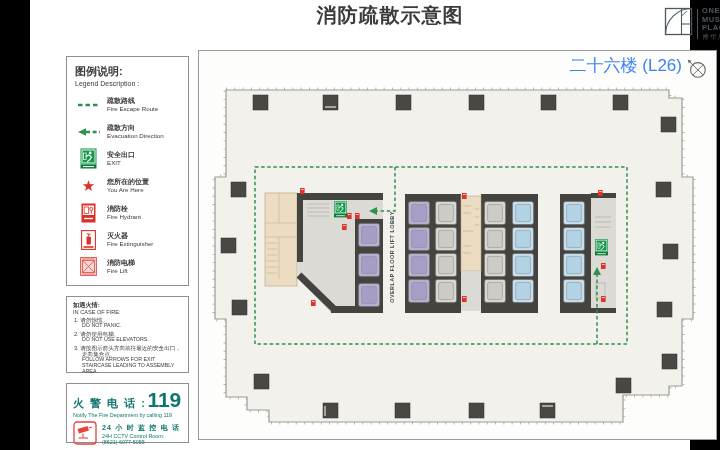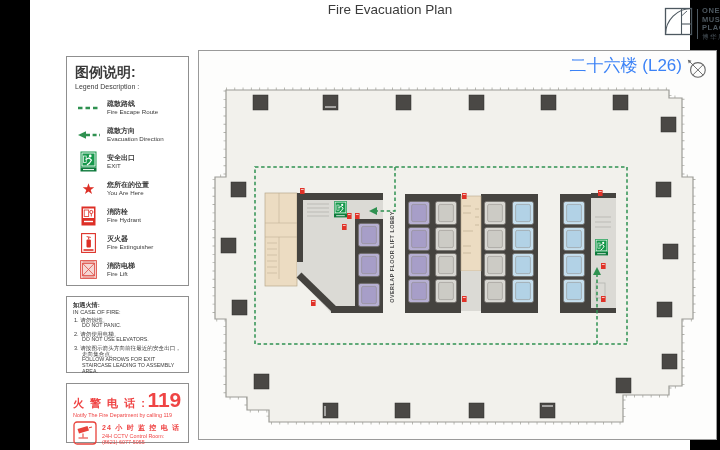--- a/index.html
+++ b/index.html
@@ -16,39 +16,39 @@
   .title-en{font-size:13.5px;margin-top:0px;}
   .logo{position:absolute;left:634px;top:5px;width:86px;height:38px;display:flex;align-items:center;color:#4d5860;}
   .logo .sep{width:0;height:30px;border-left:1.2px solid #4d5860;margin:0 4px 0 3px;}
   .logo-text{line-height:1.12;}
   .logo-line{font-size:7.5px;font-weight:bold;letter-spacing:0.6px;}
   .logo-zh{font-size:6.5px;letter-spacing:1.5px;margin-top:1px;}
 
   
   .sbox{position:absolute;background:#fff;border:1px solid #8f8f8f;box-sizing:border-box;color:#3a3a3a;}
   .legend-box{left:36px;top:56px;width:123px;height:230px;padding:7px 6px 4px 8px;}
-  .lg-head-zh{font-size:14px;font-weight:bold;}
+  .lg-head-zh{font-size:11px;font-weight:bold;}
   .lg-head-en{font-size:7px;margin-top:1px;}
   .lg-items{margin-top:4px;}
   .lg-item{display:flex;align-items:center;height:27px;}
   .lg-ic{width:27px;display:flex;justify-content:center;align-items:center;flex:0 0 27px;}
   .lg-tx{margin-left:5px;line-height:1.2;}
   .lg-zh{font-size:7px;font-weight:bold;}
   .lg-en{font-size:6.2px;}
   .star{color:#dd2f26;font-size:15px;line-height:15px;}
 
   .case-box{left:36px;top:296px;width:123px;height:77px;padding:5px 4px 2px 6px;line-height:1.12;}
   .case-h-zh{font-size:6.2px;font-weight:bold;}
   .case-h-en{font-size:5.6px;margin-bottom:2px;}
   .case-zh{font-size:5.6px;padding-left:1px;}
   .case-en{font-size:5.3px;padding-left:9px;}
   .case-item{margin-top:1.5px;}
   .case-zh.hang{padding-left:9px;text-indent:-8px;}
 
-  .phone-box{left:36px;top:383px;width:123px;height:60px;padding:4px 4px 2px 6px;color:#ef4444;}
+  .phone-box{left:36px;top:383px;width:123px;height:60px;padding:4px 4px 2px 6px;color:#0f766e;}
   .phone-row1{display:flex;align-items:baseline;}
   .phone-zh{font-size:11px;font-weight:bold;letter-spacing:1.5px;}
   .phone-num{font-size:21px;font-weight:bold;margin-left:1px;}
   .phone-note{font-size:5.4px;margin-top:0px;}
   .cctv-row{display:flex;align-items:center;margin-top:3px;}
   .cctv-tx{margin-left:5px;line-height:1.25;}
   .cctv-zh{font-size:7px;font-weight:bold;letter-spacing:1.2px;}
   .cctv-en,.cctv-tel{font-size:5.4px;}
 
   
@@ -61,21 +61,21 @@
   .cab-blue{--co:#c6dfee;--ci:#b2d2e6;}
   .cab-gray{--co:#d8d7d2;--ci:#cccbc5;}
   .route{fill:none;stroke:#2f9150;stroke-width:1.5;stroke-dasharray:3.5 2.6;}
 </style>
 </head>
 <body>
 
 <div class="content">
 
   <div class="titleblock">
-    <div class="title-en">Fire Evacuation Plan</div>
+    <div class="title-zh">消防疏散示意图</div>
   </div>
 
   <div class="logo">
     <span>
       <svg width="30" height="30" viewBox="0 0 30 30">
         <rect x="1.5" y="1.5" width="26" height="26" fill="none" stroke="#4d5860" stroke-width="1.3"></rect>
         <path d="M1.5,27.5 A26,26 0 0 1 27.5,1.5" fill="none" stroke="#4d5860" stroke-width="1.1"></path>
         <line x1="17.5" y1="1.5" x2="17.5" y2="27.5" stroke="#4d5860" stroke-width="1.1"></line>
         <line x1="17.5" y1="17" x2="27.5" y2="17" stroke="#4d5860" stroke-width="1.1"></line>
         <line x1="17.5" y1="9" x2="23" y2="4" stroke="#4d5860" stroke-width="0.9"></line>

